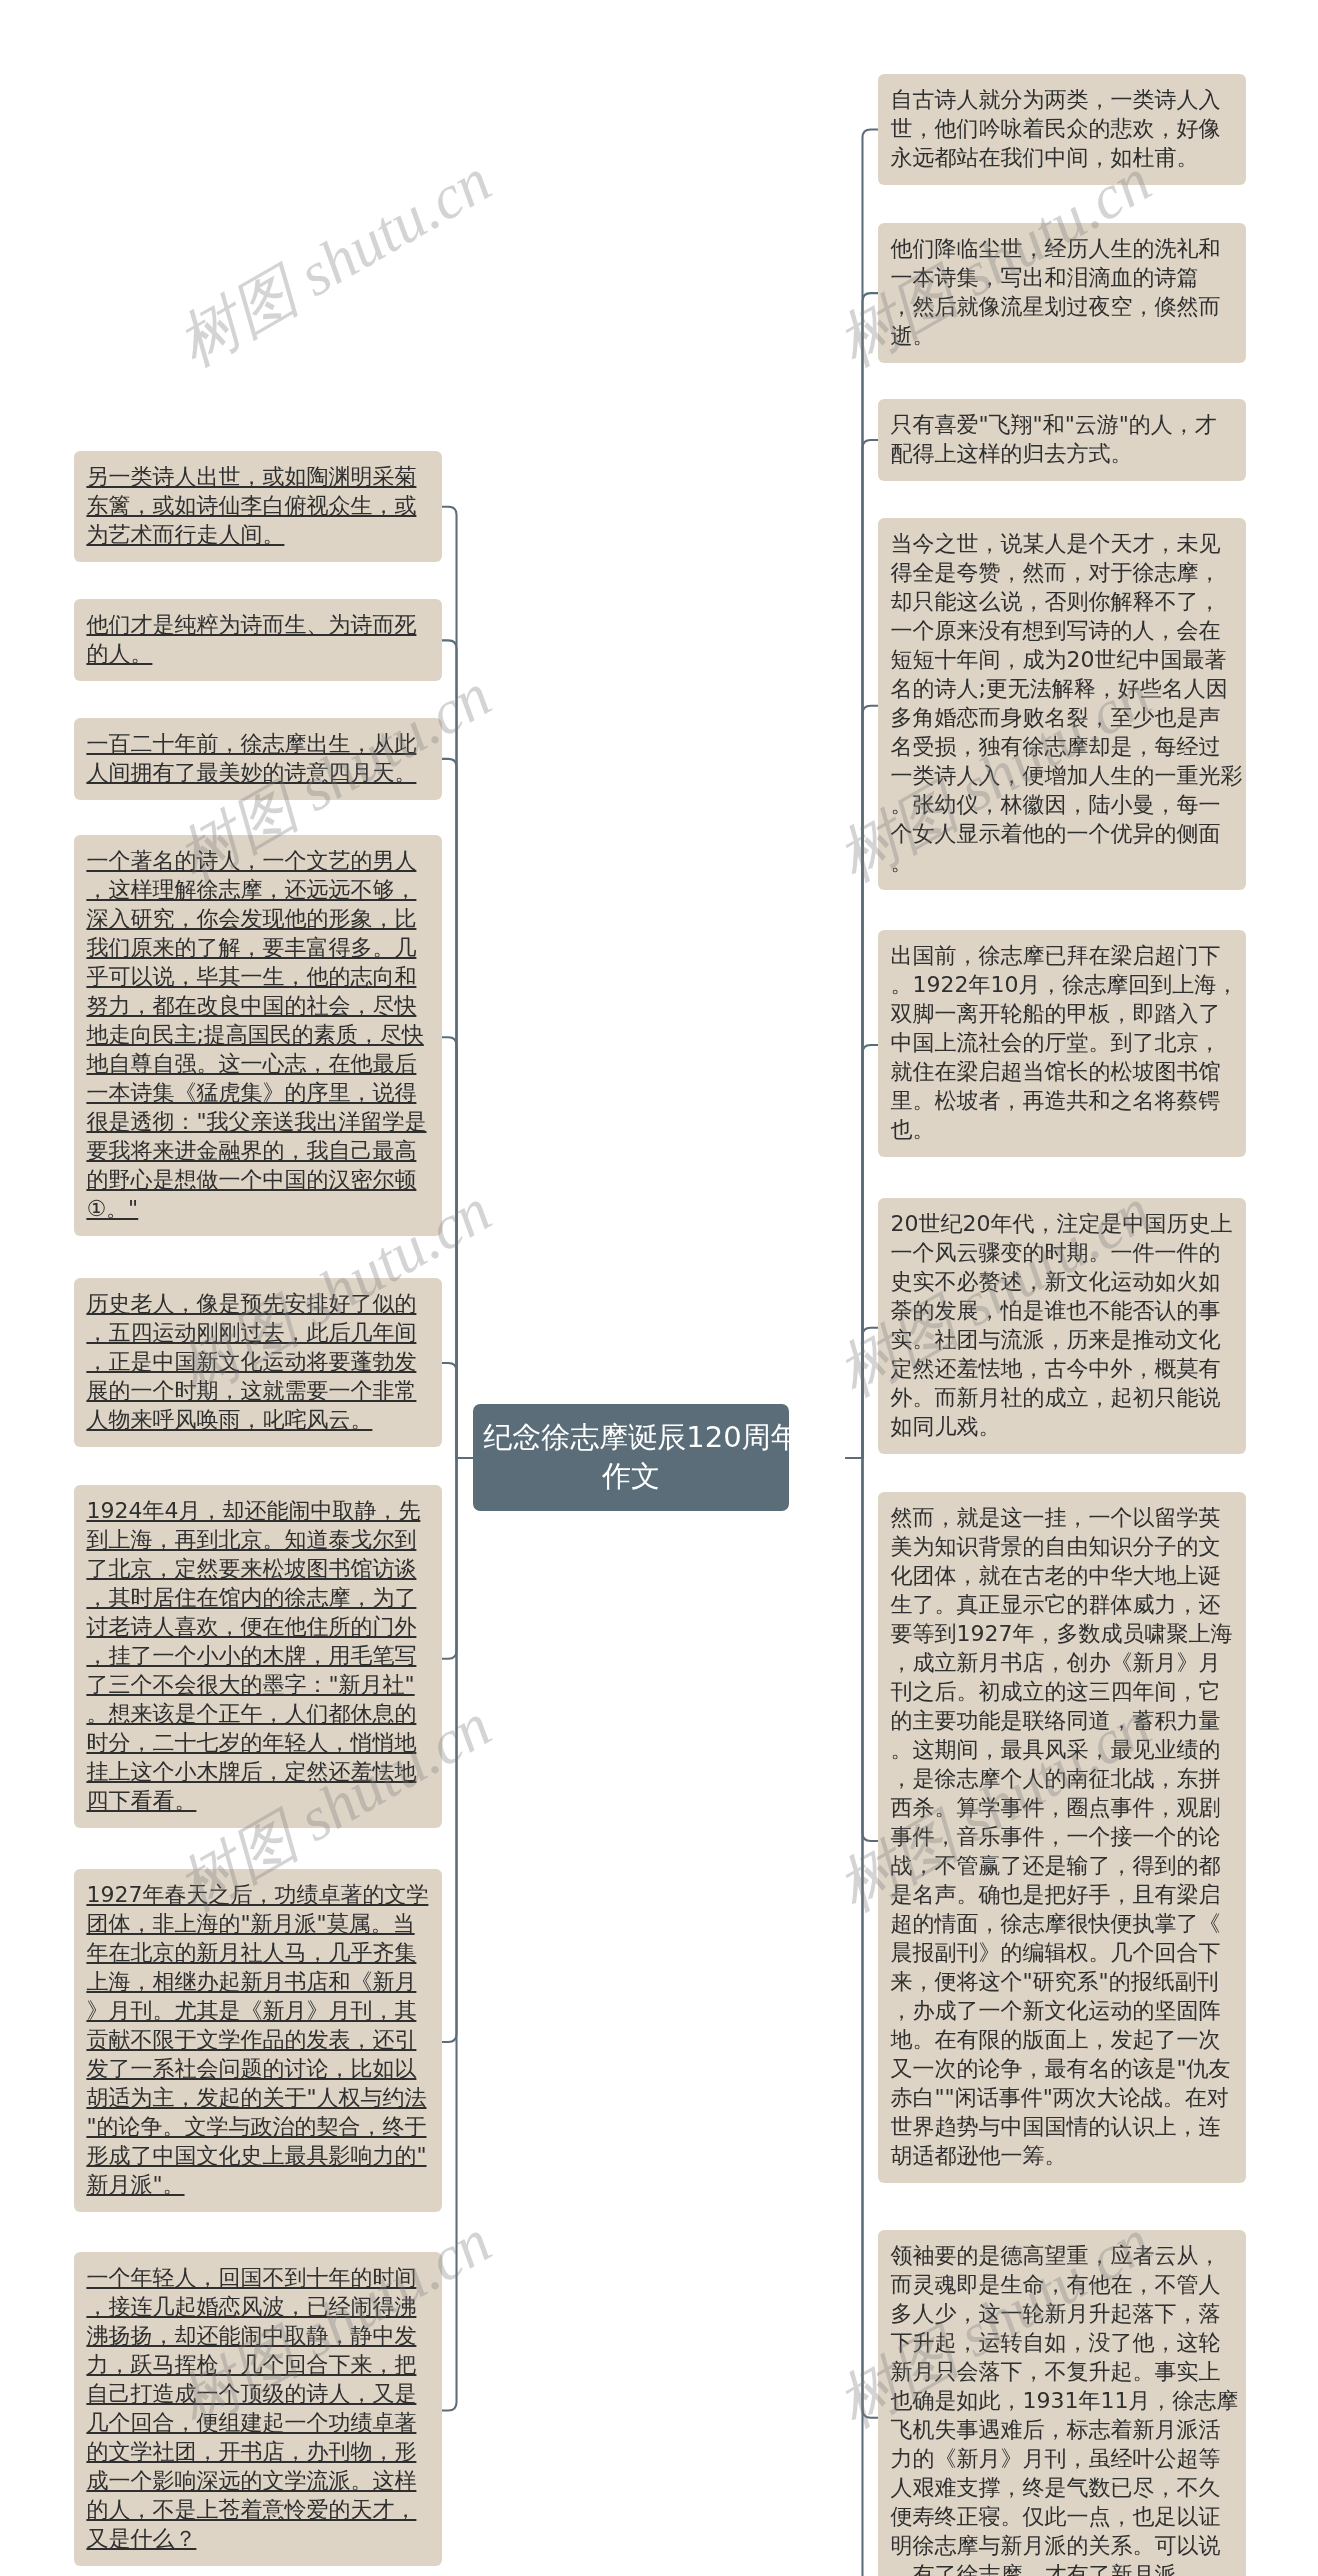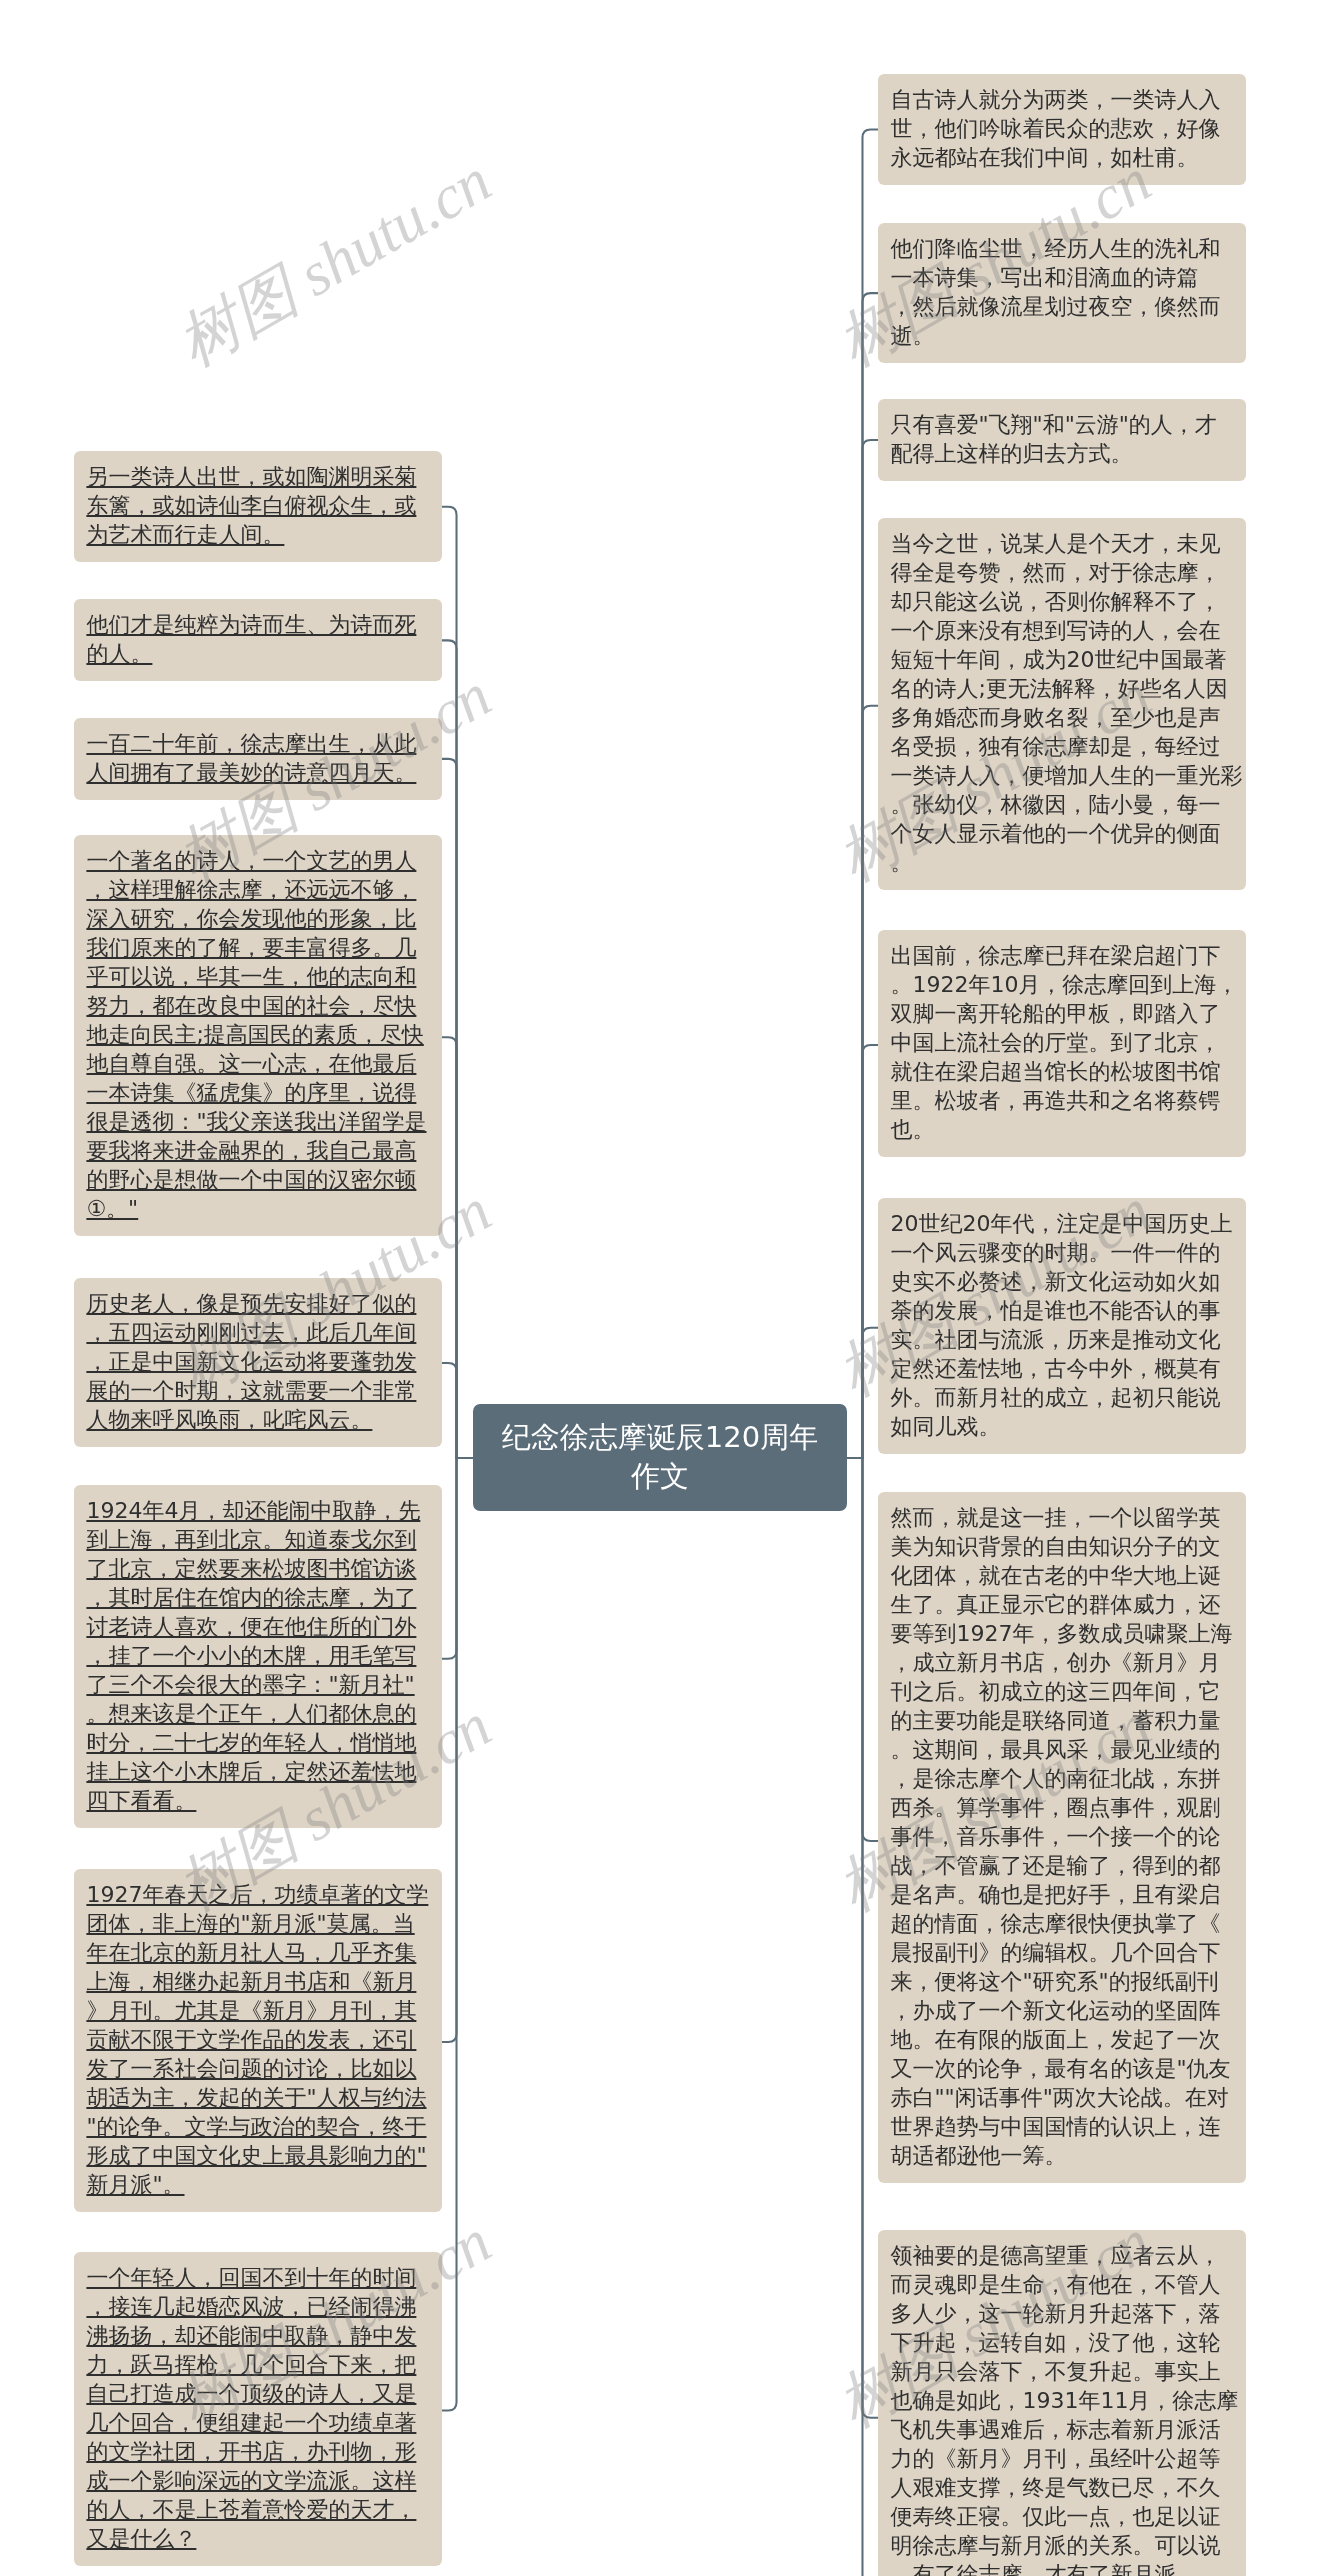--- a/index.html
+++ b/index.html
@@ -37,21 +37,21 @@
       line-height: 29px;
       z-index: 2;
     }
     .node.left { left: 74px; text-decoration: underline; }
     .node.right { left: 878px; }
     .node-text { white-space: pre; display: block; }
     .root {
       position: absolute;
       left: 473px;
       top: 1404px;
-      width: 374px;
+      width: 316px;
       box-sizing: border-box;
       padding: 14.4px 10.3px;
       background: var(--root-bg, #5b6d79);
       color: var(--root-text, #ffffff);
       border-radius: 7.2px;
       text-align: center;
       font-family: "DejaVu Sans", sans-serif;
       font-size: 29px;
       line-height: 39px;
       z-index: 2;

